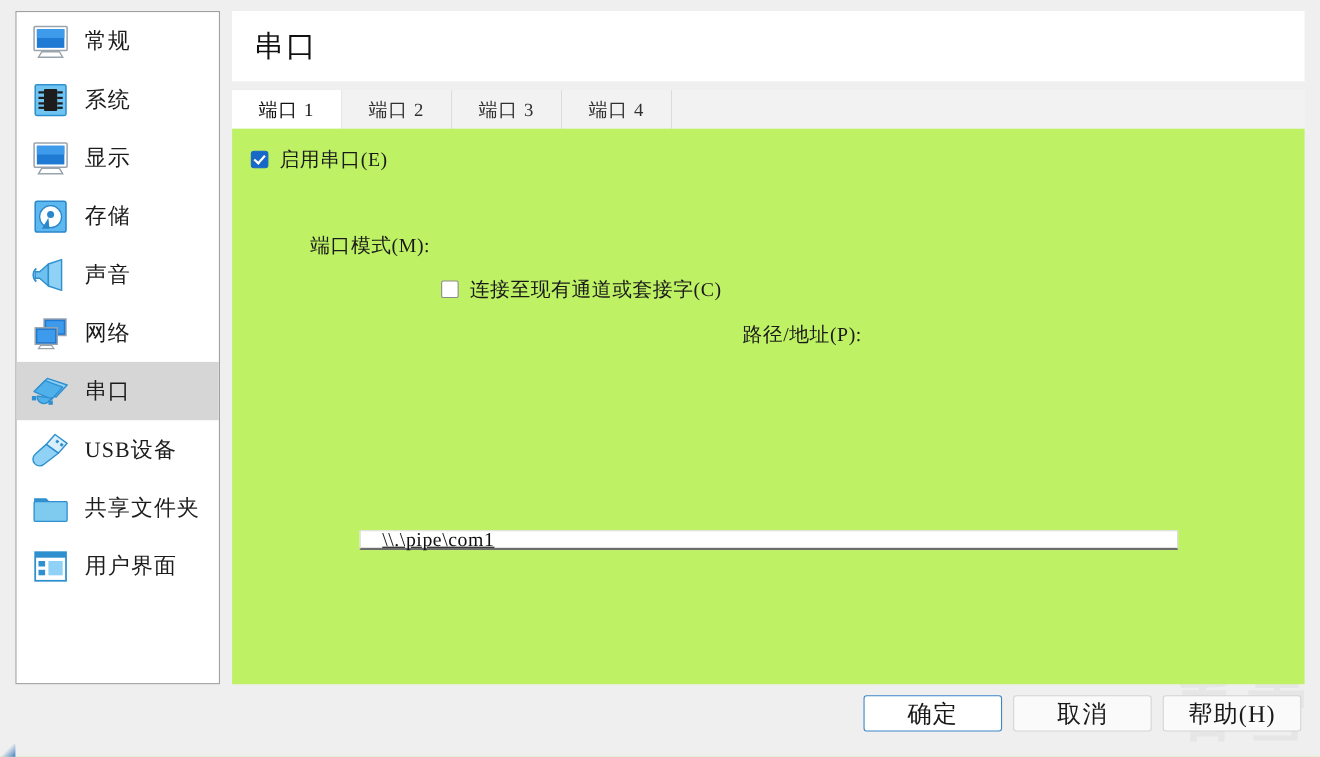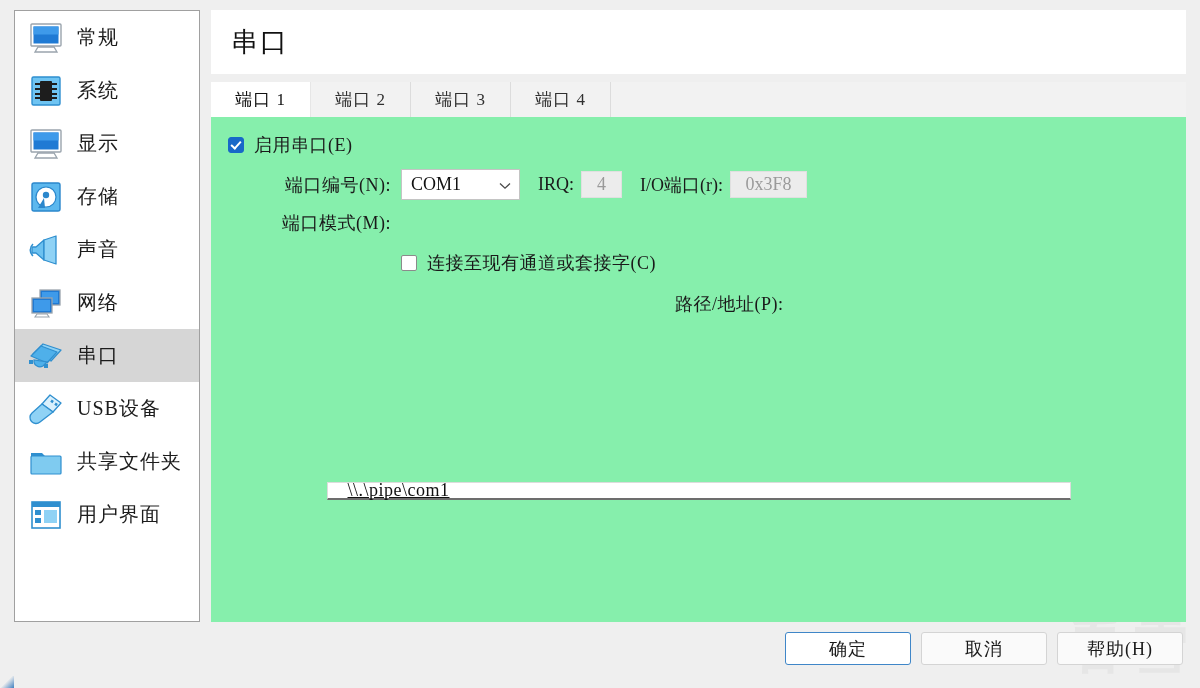--- a/index.html
+++ b/index.html
@@ -141,21 +141,21 @@
     flex: 1;
     background: #f2f2f2;
   }
 
   #content {
     position: absolute;
     left: 211px;
     top: 117px;
     width: 975px;
     height: 505px;
-    background: #86efac;
+    background: #bef264;
     z-index: 2;
     box-sizing: border-box;
   }
 
   
   .row {
     position: absolute;
     display: flex;
     align-items: center;
     white-space: nowrap;
@@ -280,21 +280,21 @@
   .btn {
     position: absolute;
     top: 10px;
     height: 33px;
     background: #fafafa;
     border: 1px solid #d4d4d4;
     border-radius: 3px;
     display: flex;
     align-items: center;
     justify-content: center;
-    font-size: 18px;
+    font-size: 22px;
     color: #1a1a1a;
     letter-spacing: 1px;
     cursor: default;
     box-sizing: border-box;
   }
   #btn-ok {
     left: 785px;
     width: 126px;
     background: #ffffff;
     border: 1px solid #3f86c8;
@@ -452,35 +452,20 @@
   <div class="tab-filler"></div>
 </div>
 
 <div id="content">
 
   <div class="row" id="row-enable">
     <span class="cb on"></span>
     <span class="lbl">启用串口(E)</span>
   </div>
 
-  <div class="row" id="row-portnum">
-    <span class="lbl lbl-right">端口编号(N):</span>
-    <span class="select" id="sel-portnum">
-      <span>COM1</span>
-      <span class="chev">
-        <svg width="12" height="8" viewBox="0 0 12 8">
-            <path d="M1 1.6 L6 6.2 L11 1.6" fill="none" stroke="#4a4a4a" stroke-width="1.3"></path>
-          </svg>
-      </span>
-    </span>
-    <span class="gap-lbl">IRQ:</span>
-    <span class="field-ro" id="fld-irq">4</span>
-    <span class="gap-lbl">I/O端口(r):</span>
-    <span class="field-ro" id="fld-ioport">0x3F8</span>
-  </div>
 
   <div class="row" id="row-portmode">
     <span class="lbl lbl-right">端口模式(M):</span>
   </div>
 
   <div class="row" id="row-connect">
     <span class="lbl-right"></span>
     <span class="cb off"></span>
     <span class="lbl">连接至现有通道或套接字(C)</span>
   </div>

